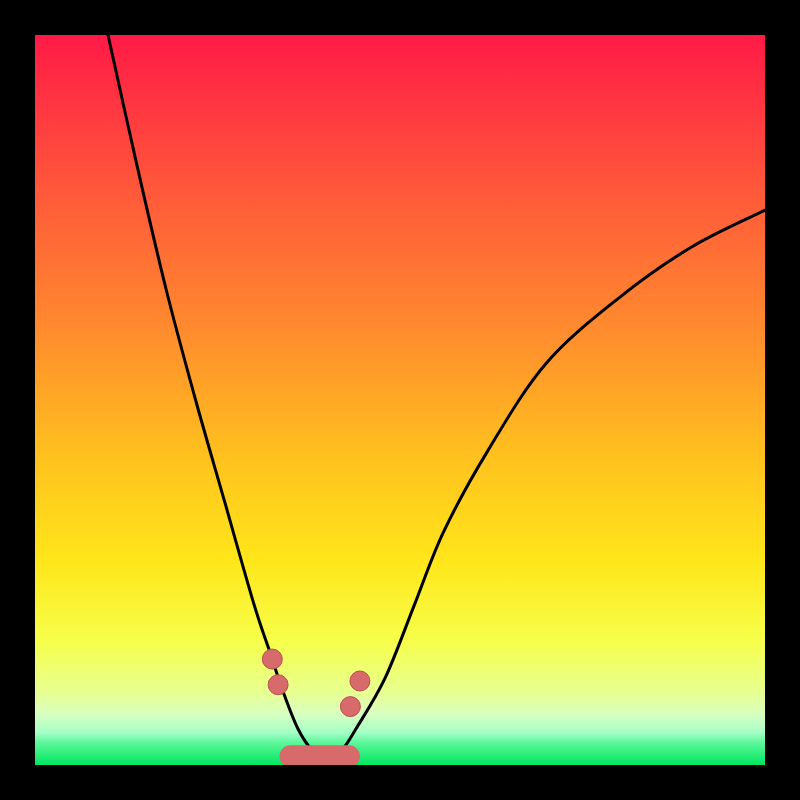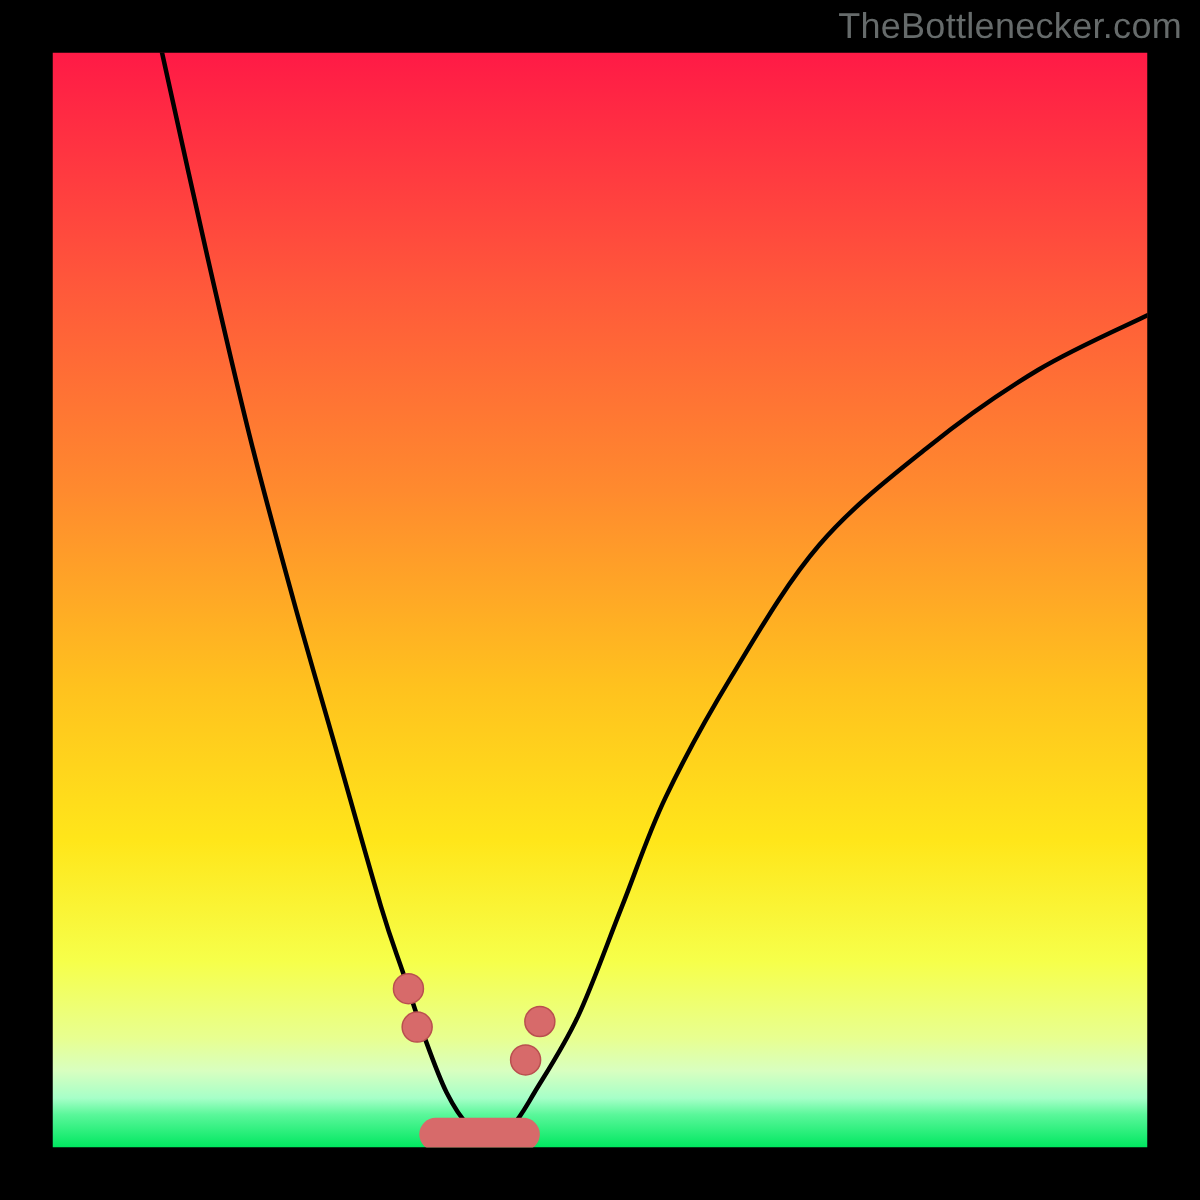--- a/index.html
+++ b/index.html
@@ -33,21 +33,20 @@
     left: 35px;
     top: 35px;
     width: 730px;
     height: 730px;
   }
 </style>
 </head>
 <body>
 <div class="frame">
 
-  <div class="watermark">TheBottlenecker.com</div>
 
   <svg class="plot" viewBox="0 0 730 730" preserveAspectRatio="none">
     <defs>
       <linearGradient id="bgGrad" x1="0" y1="0" x2="0" y2="1">
         <stop offset="0%" stop-color="#ff1a46"></stop>
         <stop offset="22%" stop-color="#ff5a3a"></stop>
         <stop offset="40%" stop-color="#ff8a2e"></stop>
         <stop offset="58%" stop-color="#ffc21e"></stop>
         <stop offset="72%" stop-color="#ffe61a"></stop>
         <stop offset="83%" stop-color="#f6ff4a"></stop>

